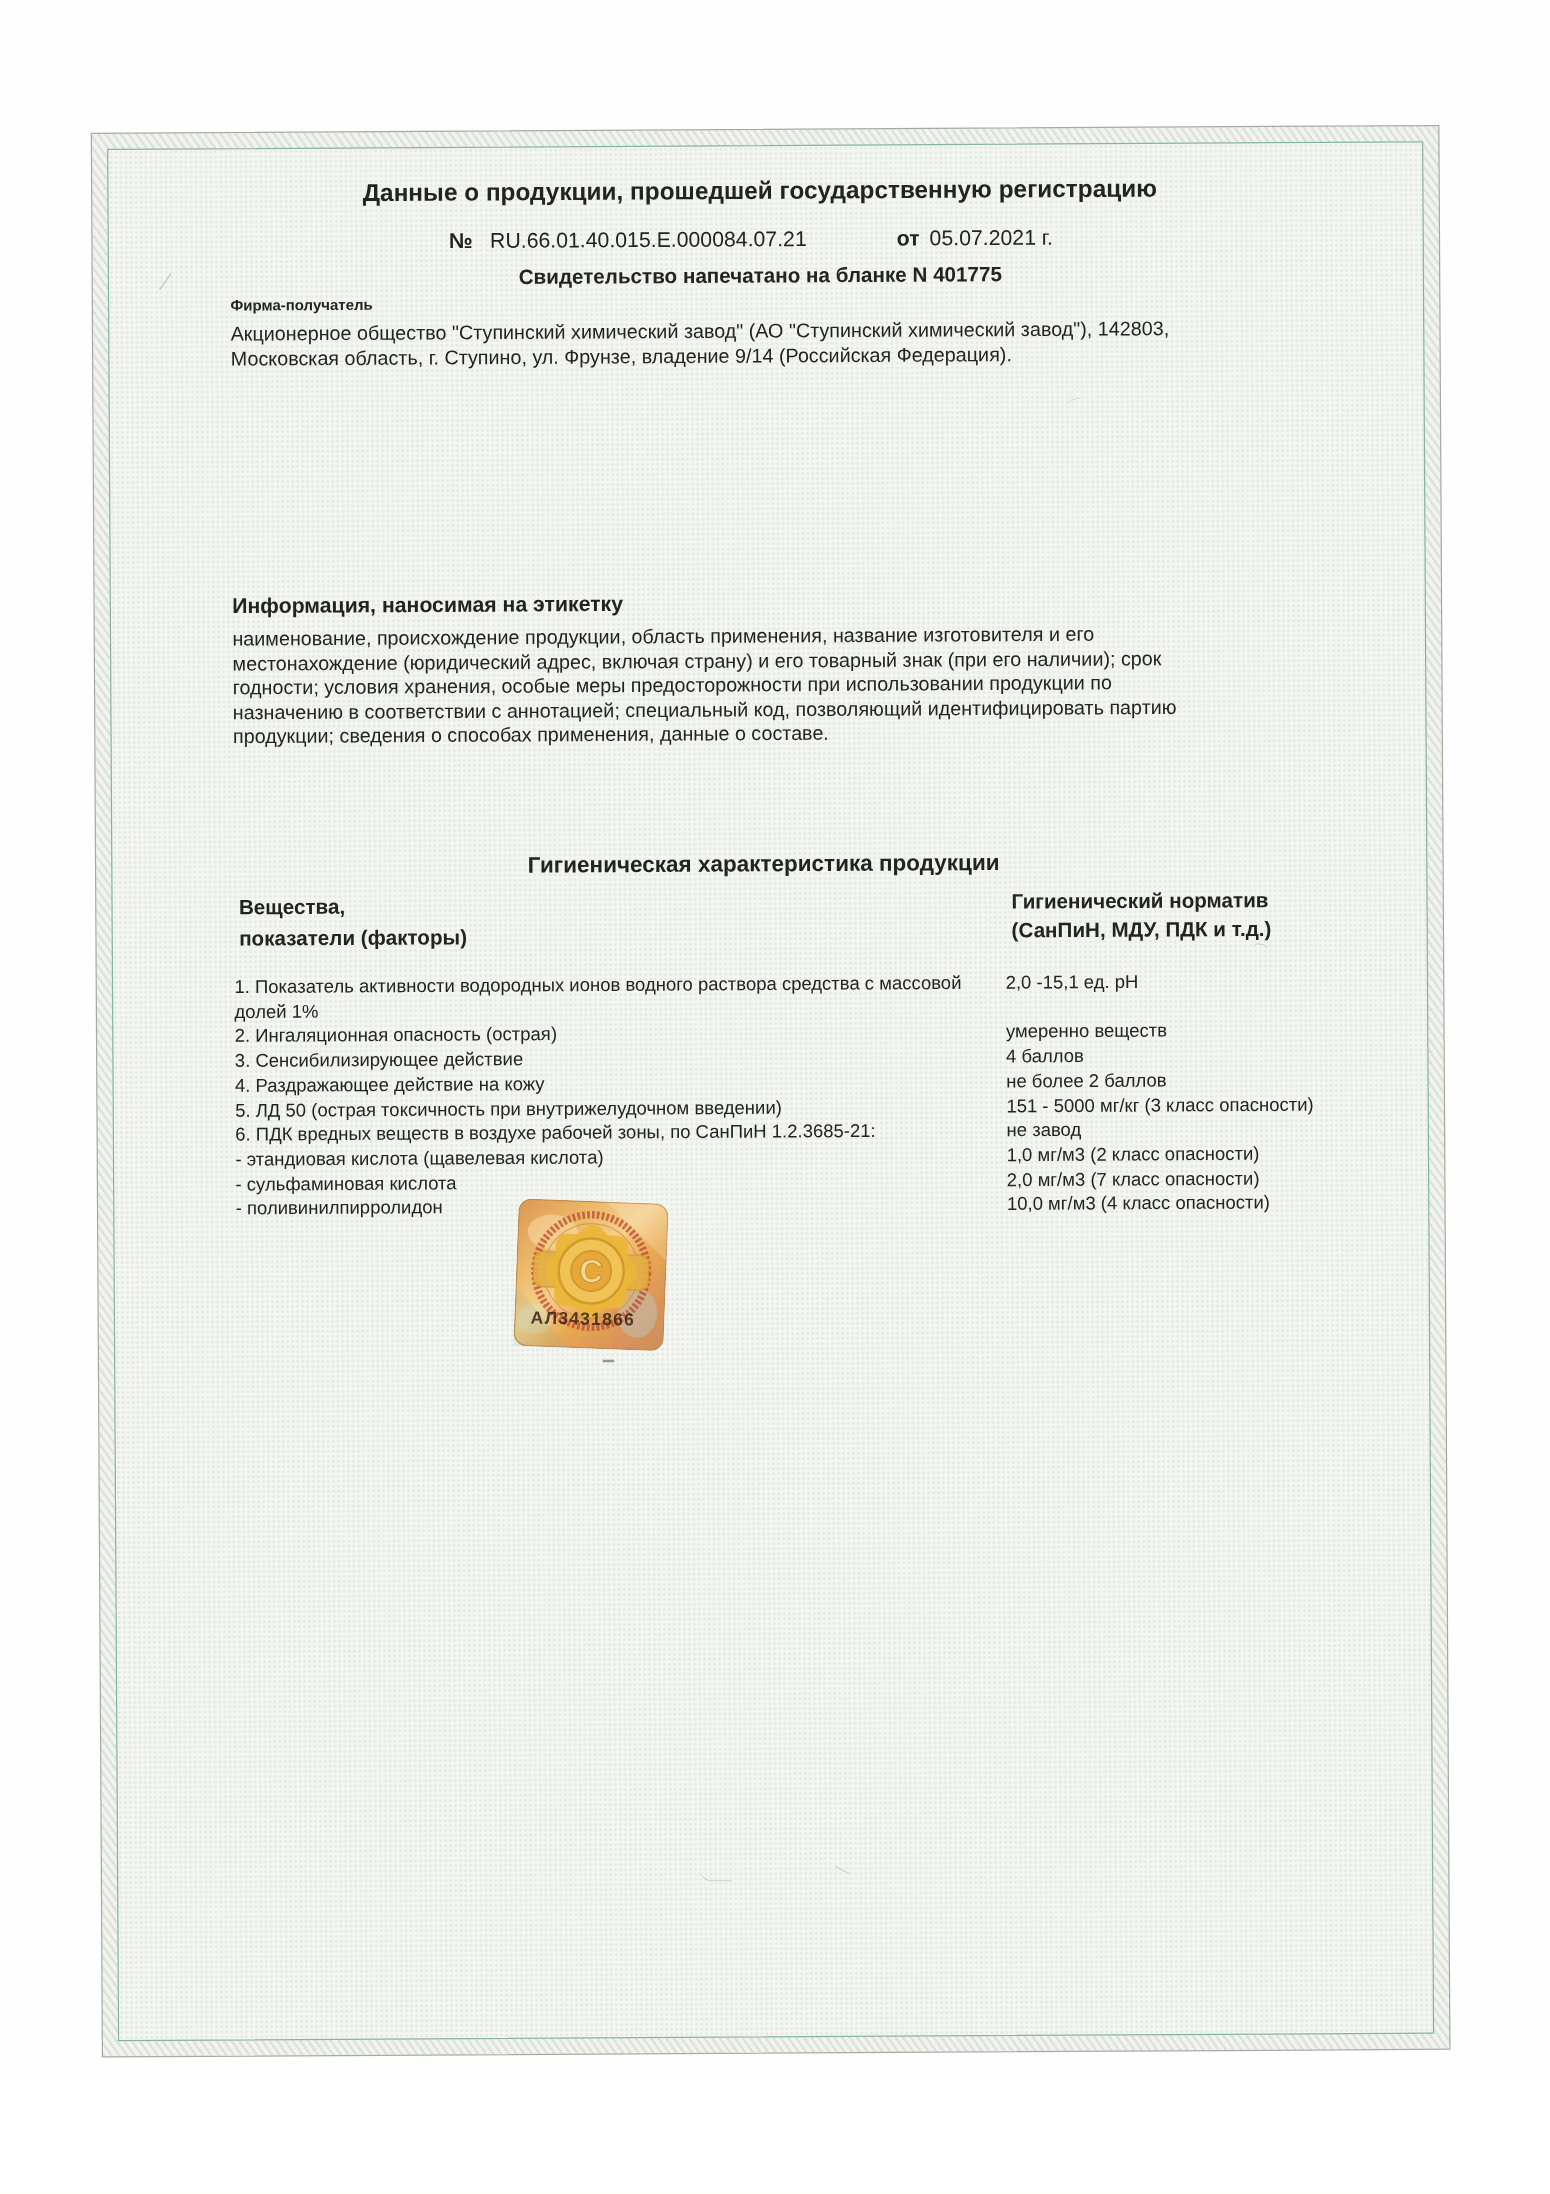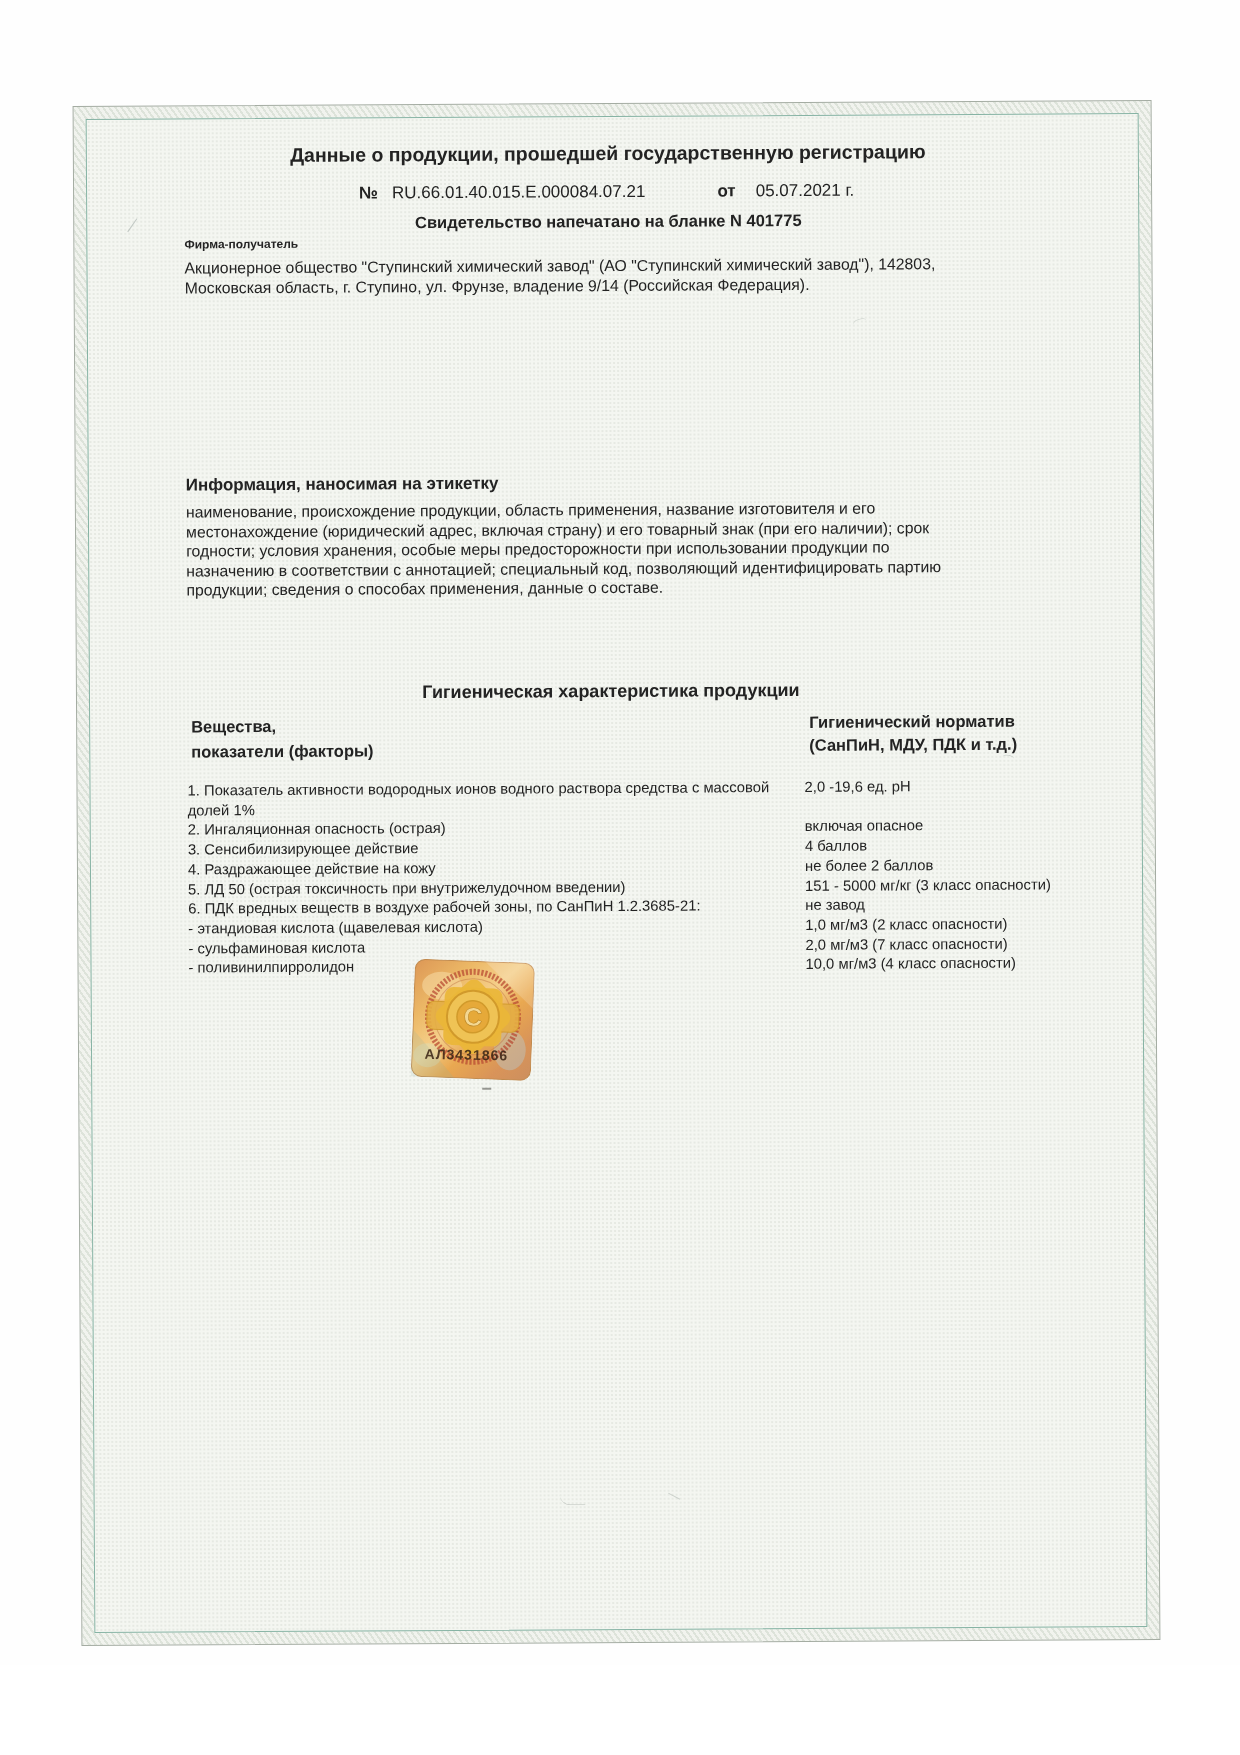--- a/index.html
+++ b/index.html
@@ -17,21 +17,21 @@
          background-size:4px 4px;}
 
   .content{position:absolute;inset:0;}
   .b{font-weight:bold;}
   .abs{position:absolute;white-space:nowrap;}
 
   .title{left:84px;top:142px;width:1056px;text-align:center;font-weight:bold;font-size:19.5px;}
   .regline{left:363px;top:182px;font-size:17px;}
   .regline .num{margin-left:14px;}
   .regline .from{margin-left:72px;}
-  .regline .date{margin-left:20px;}
+  .regline .date{margin-left:8px;}
   .blanknote{left:84px;top:212px;width:1056px;text-align:center;font-weight:bold;font-size:16.5px;}
 
   .rec-heading{left:188px;top:235px;font-weight:bold;font-size:12px;}
   .rec-lines{left:188px;top:256px;font-size:15.8px;line-height:20px;}
   .rec-lines div{white-space:nowrap;}
 
   .info-heading{left:188px;top:473px;font-weight:bold;font-size:17px;}
   .info-lines{left:188px;top:500px;font-size:15.8px;line-height:19.6px;}
   .info-lines div{white-space:nowrap;}
 
@@ -105,27 +105,27 @@
         <div>Гигиенический норматив</div>
         <div>(СанПиН, МДУ, ПДК и т.д.)</div>
       </div>
 
       <div class="abs hyg-table">
         <div class="t-row">
           <div class="t-left">
             <div class="t-line">1. Показатель активности водородных ионов водного раствора средства с массовой</div>
             <div class="t-line">долей 1%</div>
           </div>
-          <div class="t-right">2,0 -19,6 ед. рН</div>
+          <div class="t-right">2,0 -15,1 ед. рН</div>
         </div>
         <div class="t-row">
           <div class="t-left">
               <div class="t-line">2. Ингаляционная опасность (острая)</div>
             </div>
-          <div class="t-right">включая опасное</div>
+          <div class="t-right">умеренно веществ</div>
         </div>
         <div class="t-row">
           <div class="t-left">
               <div class="t-line">3. Сенсибилизирующее действие</div>
             </div>
           <div class="t-right">4 баллов</div>
         </div>
         <div class="t-row">
           <div class="t-left">
               <div class="t-line">4. Раздражающее действие на кожу</div>

